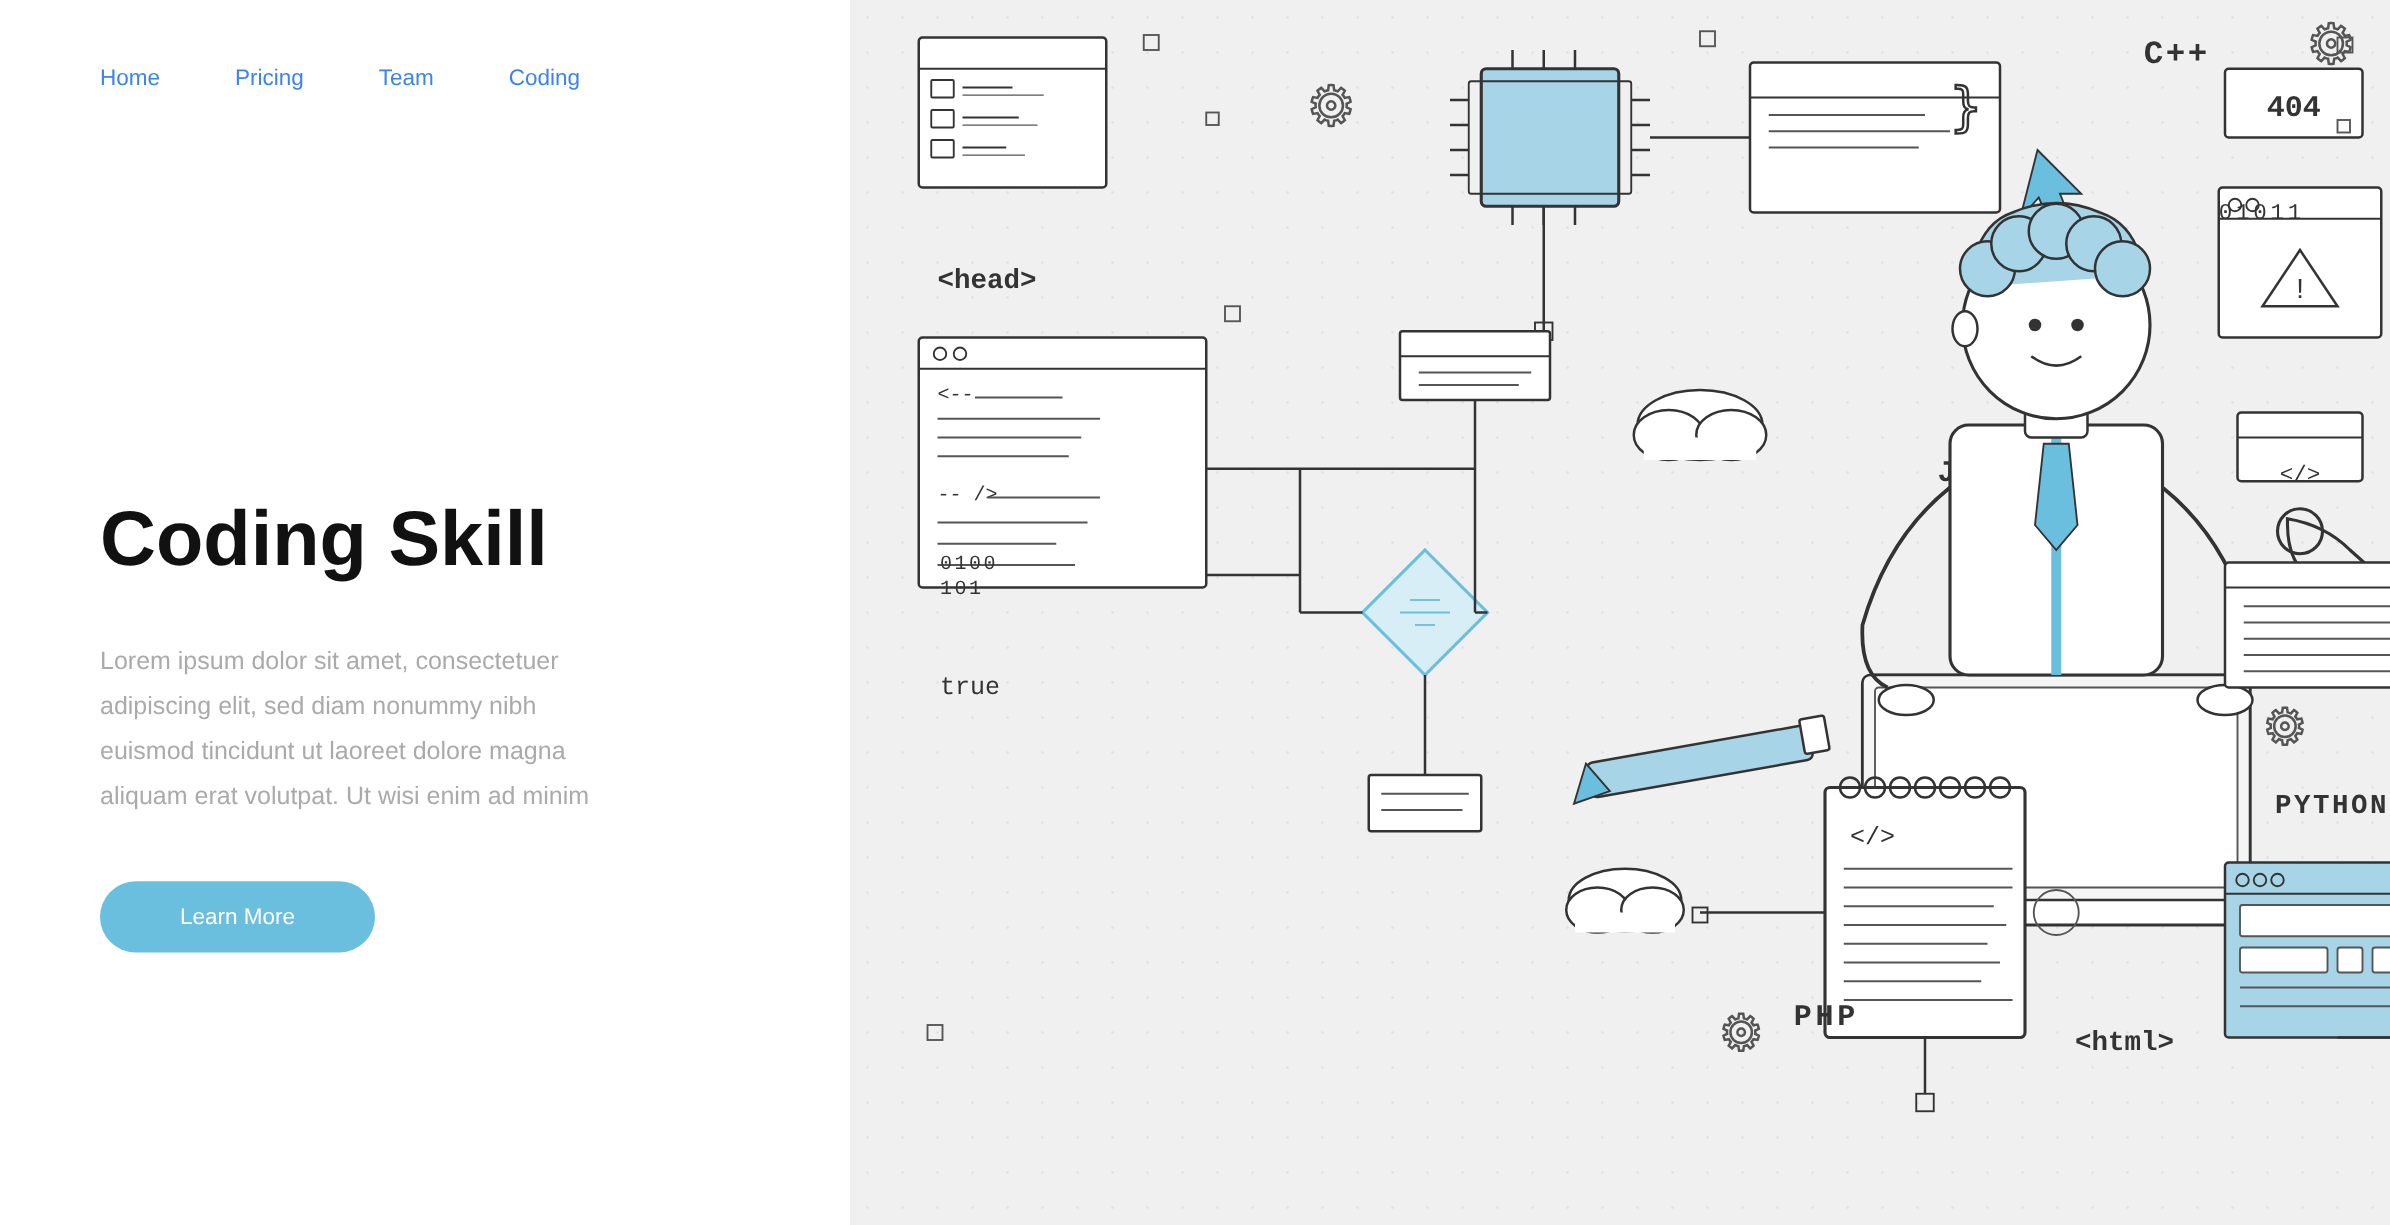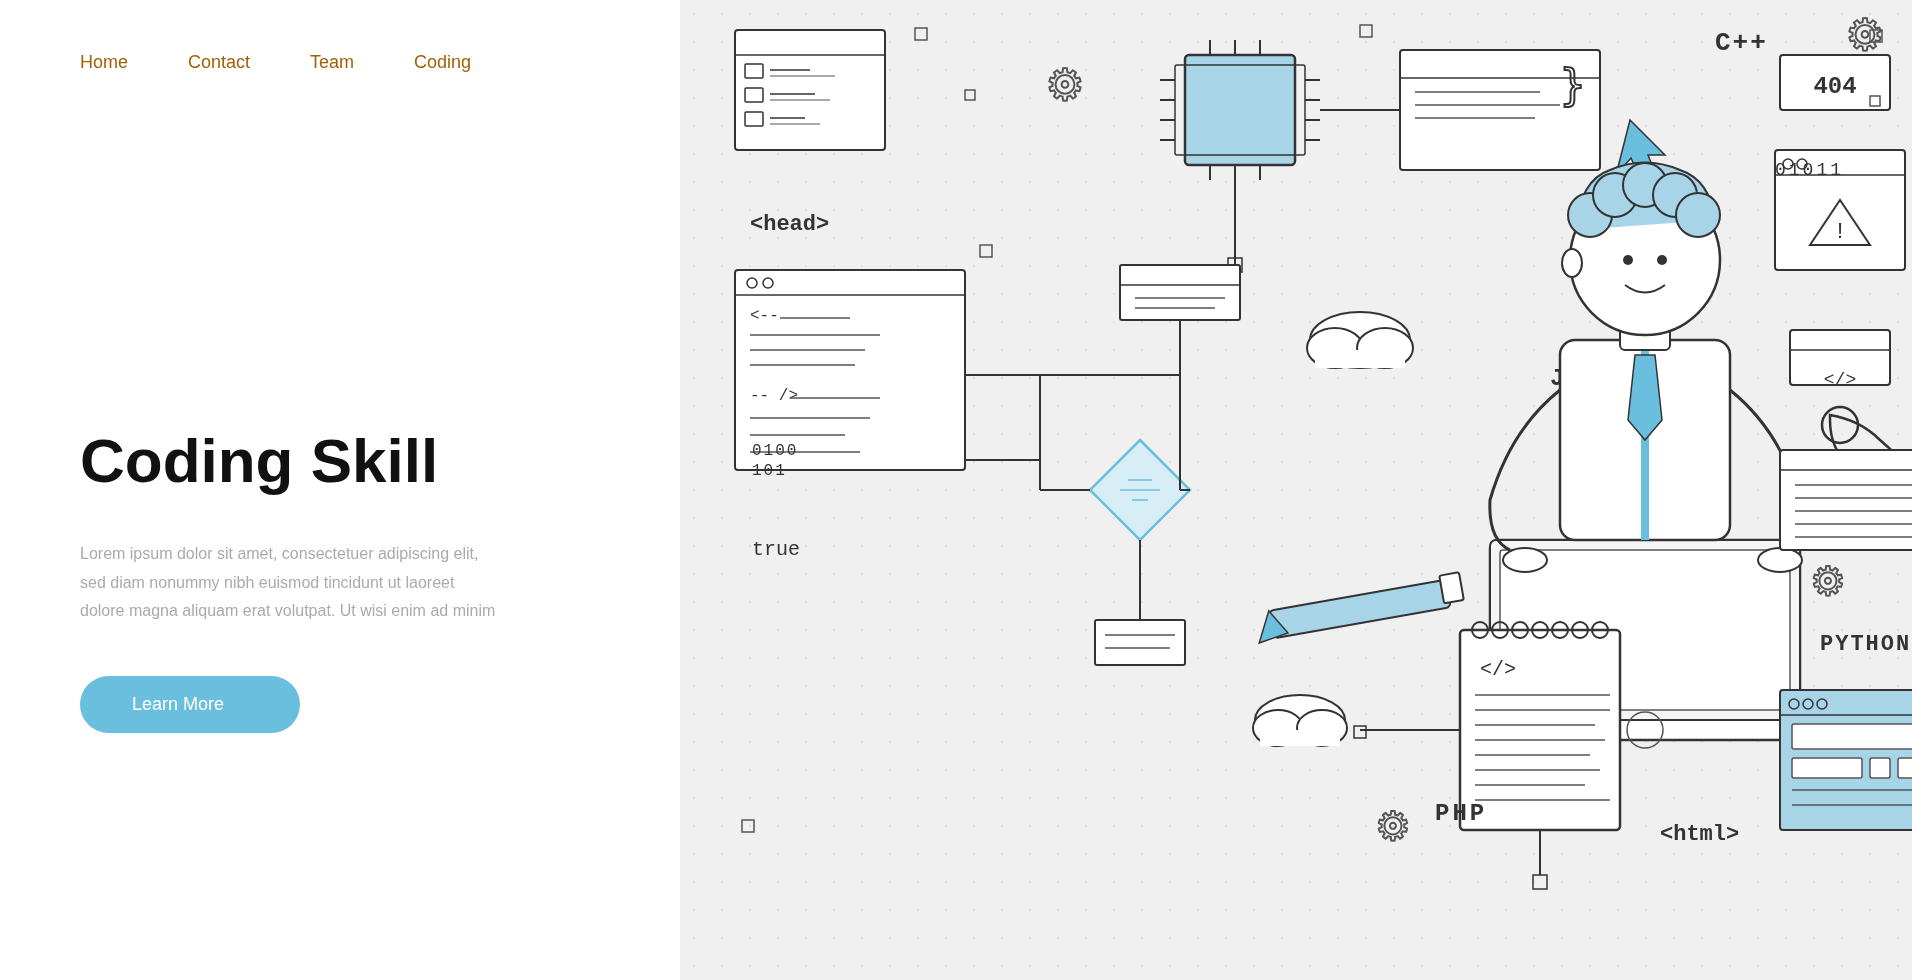--- a/index.html
+++ b/index.html
@@ -26,53 +26,53 @@
     .nav {
       position: absolute;
       top: 52px;
       left: 80px;
       display: flex;
       gap: 60px;
     }
 
     .nav-item {
       font-size: 18px;
-      color: #a16207;
+      color: #3b82f6;
       cursor: pointer;
       text-decoration: none;
     }
 
     .hero-title {
       font-size: 62px;
       font-weight: 900;
       color: #111;
       line-height: 1.1;
       margin-top: 60px;
       margin-bottom: 45px;
     }
 
     .hero-desc {
-      font-size: 16px;
+      font-size: 20px;
       color: #aaa;
       line-height: 1.8;
       max-width: 420px;
       margin-bottom: 50px;
     }
 
     .learn-more-btn {
       display: inline-block;
       background: #6bbfde;
       color: #fff;
       border: none;
       border-radius: 40px;
       padding: 18px 52px;
       font-size: 18px;
       cursor: pointer;
       width: 220px;
-      text-align: left;
+      text-align: center;
     }
 
     
     .right-panel {
       flex: 1;
       height: 980px;
       background: #f5f5f5;
       position: relative;
       overflow: hidden;
     }
@@ -95,21 +95,21 @@
       height: 100%;
     }
   </style>
 </head>
 <body>
 
 <div class="left-panel">
 
   <nav class="nav">
     <a class="nav-item">Home</a>
-    <a class="nav-item">Contact</a>
+    <a class="nav-item">Pricing</a>
     <a class="nav-item">Team</a>
     <a class="nav-item">Coding</a>
   </nav>
 
   <div style="margin-top:120px;">
     <h1 class="hero-title">Coding Skill</h1>
     <p class="hero-desc">Lorem ipsum dolor sit amet, consectetuer adipiscing elit,
 sed diam nonummy nibh euismod tincidunt ut laoreet
 dolore magna aliquam erat volutpat. Ut wisi enim ad minim</p>
     <button class="learn-more-btn">Learn More</button>

